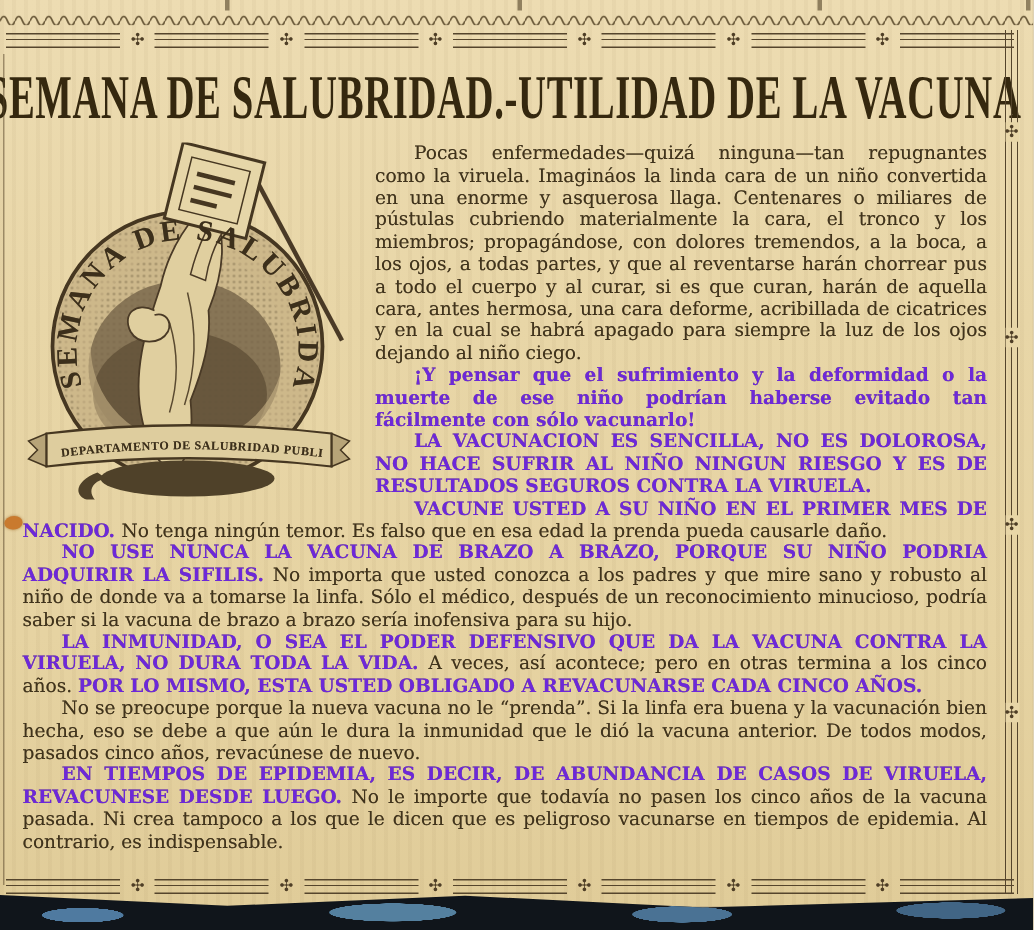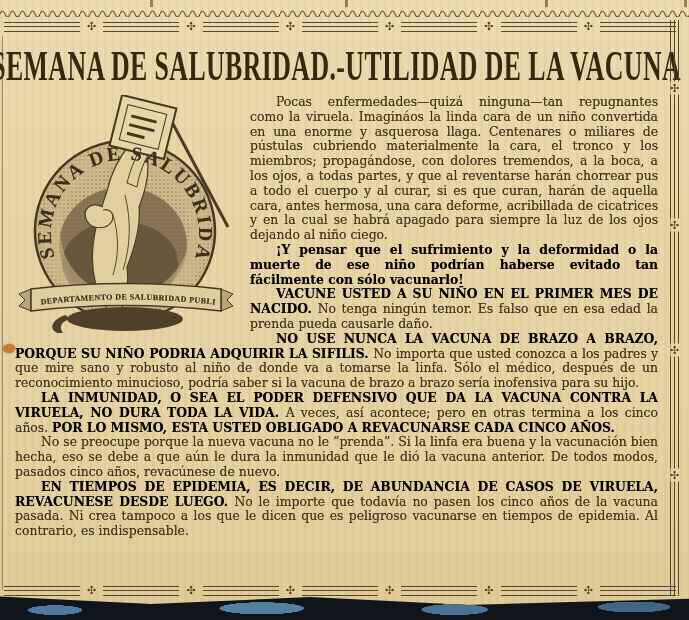--- a/index.html
+++ b/index.html
@@ -25,21 +25,21 @@
     font-family:"DejaVu Sans",sans-serif;}
   .headline{position:absolute;top:40px;left:8px;width:656px;height:52px;
     display:flex;align-items:center;justify-content:center;}
   .headline span{display:inline-block;white-space:nowrap;
     font-family:"Liberation Serif",serif;font-weight:bold;font-size:30px;
     color:#35280f;letter-spacing:0.5px;transform:scale(0.86,1.38);}
   .content{position:absolute;top:95px;left:15px;width:643px;
     color:#40331c;font-size:12.4px;line-height:14.8px;text-align:justify;
     text-shadow:0 0 .4px rgba(64,51,28,.55);}
   .content p{margin:0;text-indent:26px;}
-  .b{font-weight:bold;color:#000000;}
+  .b{font-weight:bold;color:#6d28d9;}
   .seal{float:left;width:225px;height:238px;margin:0 10px 2px 0;}
   .stain{position:absolute;left:3px;top:344px;width:12px;height:9px;
     background:#c97a2e;border-radius:60% 50% 55% 50%;box-shadow:0 0 2px rgba(150,85,20,.7);}
   .bottom-dark{position:absolute;left:0;right:0;bottom:0;height:26px;
     clip-path:polygon(0 10%,22% 38%,45% 12%,68% 42%,100% 18%,100% 100%,0 100%);
     background:
       radial-gradient(ellipse 45px 8px at 8% 62%,#4f7aa0 0 60%,rgba(0,0,0,0) 61%),
       radial-gradient(ellipse 70px 10px at 38% 55%,#54809f 0 60%,rgba(0,0,0,0) 61%),
       radial-gradient(ellipse 55px 9px at 66% 60%,#4a7294 0 60%,rgba(0,0,0,0) 61%),
       radial-gradient(ellipse 60px 9px at 92% 50%,#416585 0 60%,rgba(0,0,0,0) 61%),
@@ -127,20 +127,21 @@
         <path d="M206 194 L218 199 L212 205 L218 211 L206 216 Z" fill="#b7a478" stroke="#463721" stroke-width="1"></path>
         <path d="M16 194 Q110 183 206 194 L206 216 Q110 205 16 216 Z" fill="#decd9e" stroke="#463721" stroke-width="1.5"></path>
         <text font-family="Liberation Serif, serif" font-size="8" font-weight="bold" fill="#3c2f1b" letter-spacing="0.4">
           <textPath href="#ribArc" startOffset="4">DEPARTAMENTO DE SALUBRIDAD PUBLICA</textPath>
         </text>
       </svg>
     </div>
 
     <p><span class="b"></span><span>Pocas enfermedades—quizá ninguna—tan repugnantes como la viruela. Imagináos la linda cara de un niño convertida en una enorme y asquerosa llaga. Centenares o miliares de pústulas cubriendo materialmente la cara, el tronco y los miembros; propagándose, con dolores tremendos, a la boca, a los ojos, a todas partes, y que al reventarse harán chorrear pus a todo el cuerpo y al curar, si es que curan, harán de aquella cara, antes hermosa, una cara deforme, acribillada de cicatrices y en la cual se habrá apagado para siempre la luz de los ojos dejando al niño ciego.</span><span class="b"></span></p>
     <p><span class="b">¡Y pensar que el sufrimiento y la deformidad o la muerte de ese niño podrían haberse evitado tan fácilmente con sólo vacunarlo!</span><span></span><span class="b"></span></p>
+    <p><span class="b">LA VACUNACION ES SENCILLA, NO ES DOLOROSA, NO HACE SUFRIR AL NIÑO NINGUN RIESGO Y ES DE RESULTADOS SEGUROS CONTRA LA VIRUELA.</span><span></span><span class="b"></span></p>
     <p><span class="b">VACUNE USTED A SU NIÑO EN EL PRIMER MES DE NACIDO. </span><span>No tenga ningún temor. Es falso que en esa edad la prenda pueda causarle daño.</span><span class="b"></span></p>
     <p><span class="b">NO USE NUNCA LA VACUNA DE BRAZO A BRAZO, PORQUE SU NIÑO PODRIA ADQUIRIR LA SIFILIS. </span><span>No importa que usted conozca a los padres y que mire sano y robusto al niño de donde va a tomarse la linfa. Sólo el médico, después de un reconocimiento minucioso, podría saber si la vacuna de brazo a brazo sería inofensiva para su hijo.</span><span class="b"></span></p>
     <p><span class="b">LA INMUNIDAD, O SEA EL PODER DEFENSIVO QUE DA LA VACUNA CONTRA LA VIRUELA, NO DURA TODA LA VIDA. </span><span>A veces, así acontece; pero en otras termina a los cinco años. </span><span class="b">POR LO MISMO, ESTA USTED OBLIGADO A REVACUNARSE CADA CINCO AÑOS.</span></p>
     <p><span class="b"></span><span>No se preocupe porque la nueva vacuna no le “prenda”. Si la linfa era buena y la vacunación bien hecha, eso se debe a que aún le dura la inmunidad que le dió la vacuna anterior. De todos modos, pasados cinco años, revacúnese de nuevo.</span><span class="b"></span></p>
     <p><span class="b">EN TIEMPOS DE EPIDEMIA, ES DECIR, DE ABUNDANCIA DE CASOS DE VIRUELA, REVACUNESE DESDE LUEGO. </span><span>No le importe que todavía no pasen los cinco años de la vacuna pasada. Ni crea tampoco a los que le dicen que es peligroso vacunarse en tiempos de epidemia. Al contrario, es indispensable.</span><span class="b"></span></p>
 
   </div>
 
   <div class="left-line"></div>
 

